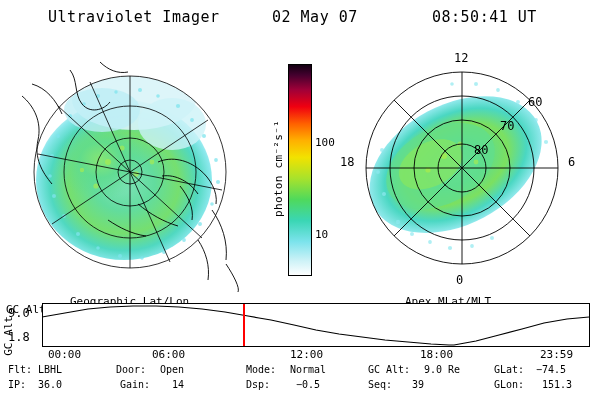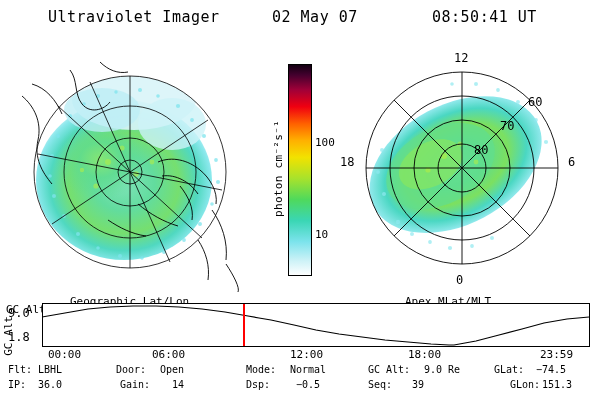--- a/index.html
+++ b/index.html
@@ -328,21 +328,21 @@
 
       <line x1="202" y1="1" x2="202" y2="43" stroke="#ff0000" stroke-width="2"></line>
     </svg>
   </div>
 
   <div class="abs" id="gcalt-axis-title">GC Alt</div>
 
   <div class="abs timetick" style="left:28px;  top:348px;margin-left:20px;">00:00</div>
   <div class="abs timetick" style="left:152px; top:348px;">06:00</div>
   <div class="abs timetick" style="left:290px; top:348px;">12:00</div>
-  <div class="abs timetick" style="left:408px; top:348px;">18:00</div>
+  <div class="abs timetick" style="left:420px; top:348px;">18:00</div>
   <div class="abs timetick" style="left:540px; top:348px;">23:59</div>
 
   <div class="abs" id="footer">
     <div class="frow">
       <span class="fcell" style="left:8px;">Flt:</span>
       <span class="fcell" style="left:38px;">LBHL</span>
       <span class="fcell" style="left:116px;">Door:</span>
       <span class="fcell" style="left:160px;">Open</span>
       <span class="fcell" style="left:246px;">Mode:</span>
       <span class="fcell" style="left:290px;">Normal</span>
@@ -353,18 +353,18 @@
     </div>
     <div class="frow">
       <span class="fcell" style="left:8px;">IP:</span>
       <span class="fcell" style="left:38px;">36.0</span>
       <span class="fcell" style="left:120px;">Gain:</span>
       <span class="fcell" style="left:172px;">14</span>
       <span class="fcell" style="left:246px;">Dsp:</span>
       <span class="fcell" style="left:296px;">−0.5</span>
       <span class="fcell" style="left:368px;">Seq:</span>
       <span class="fcell" style="left:412px;">39</span>
-      <span class="fcell" style="left:494px;margin-left:16px;">GLon:</span>
+      <span class="fcell" style="left:494px;">GLon:</span>
       <span class="fcell" style="left:542px;">151.3</span>
     </div>
   </div>
 
 </div>
 
 </body></html>

